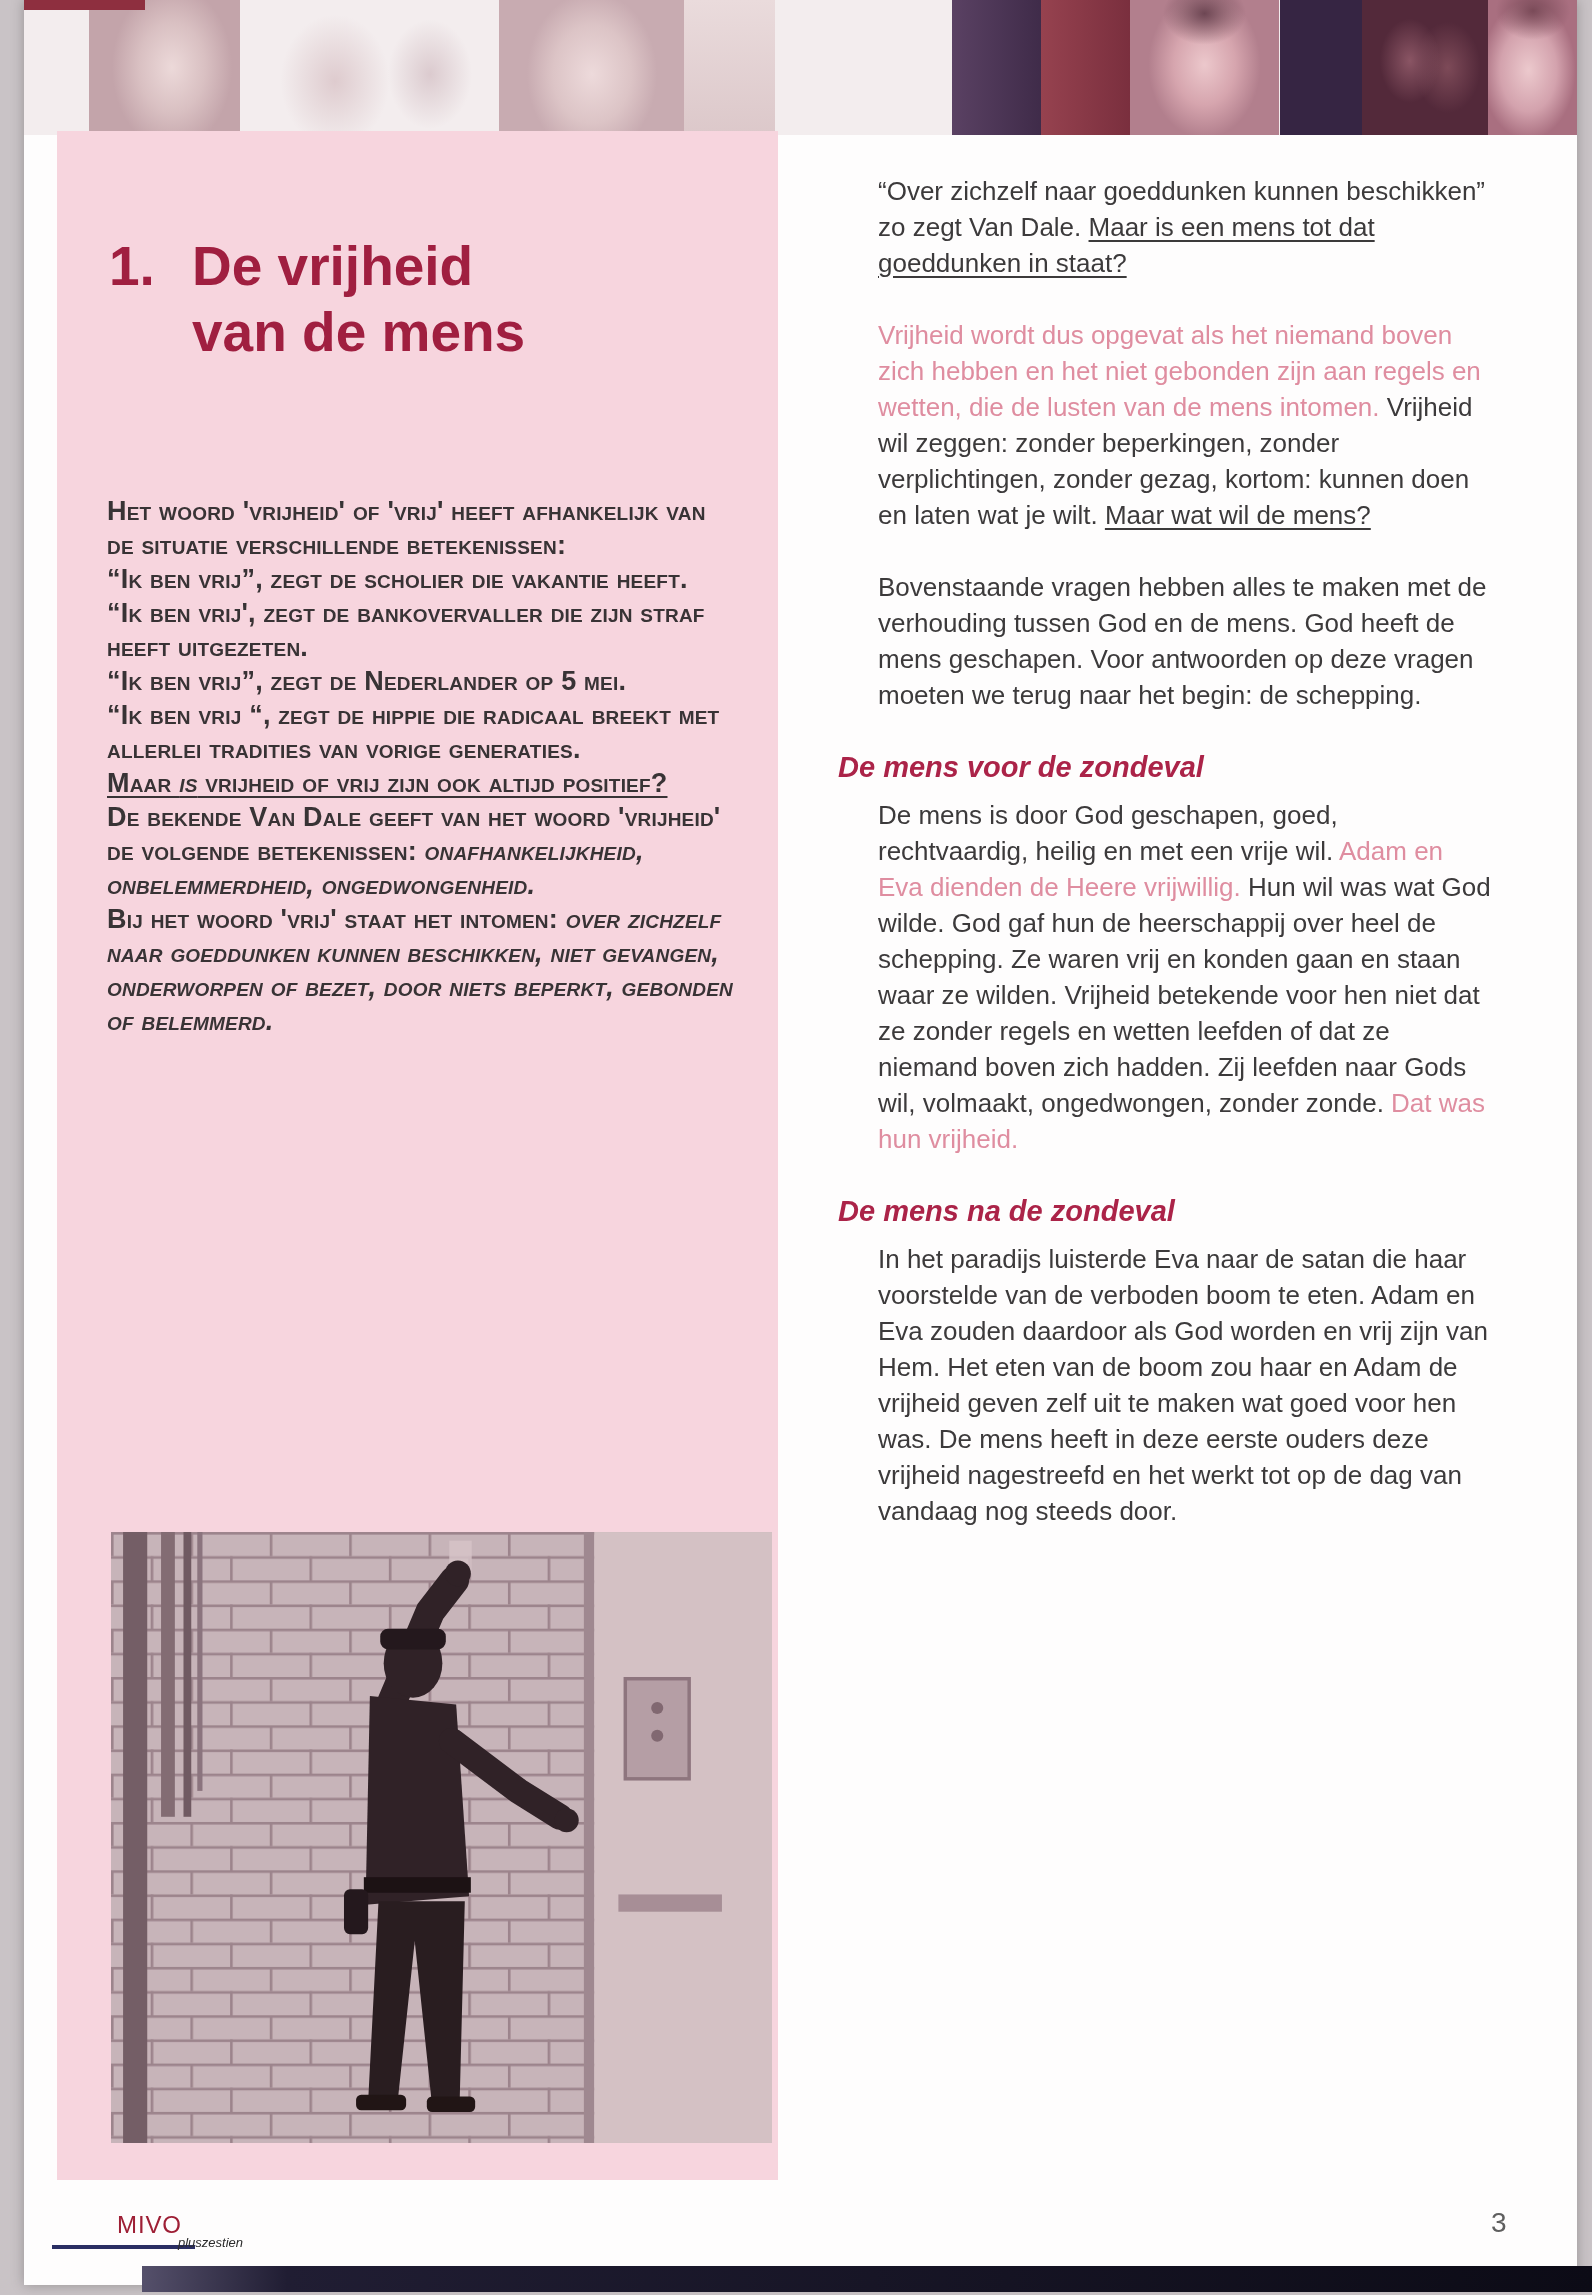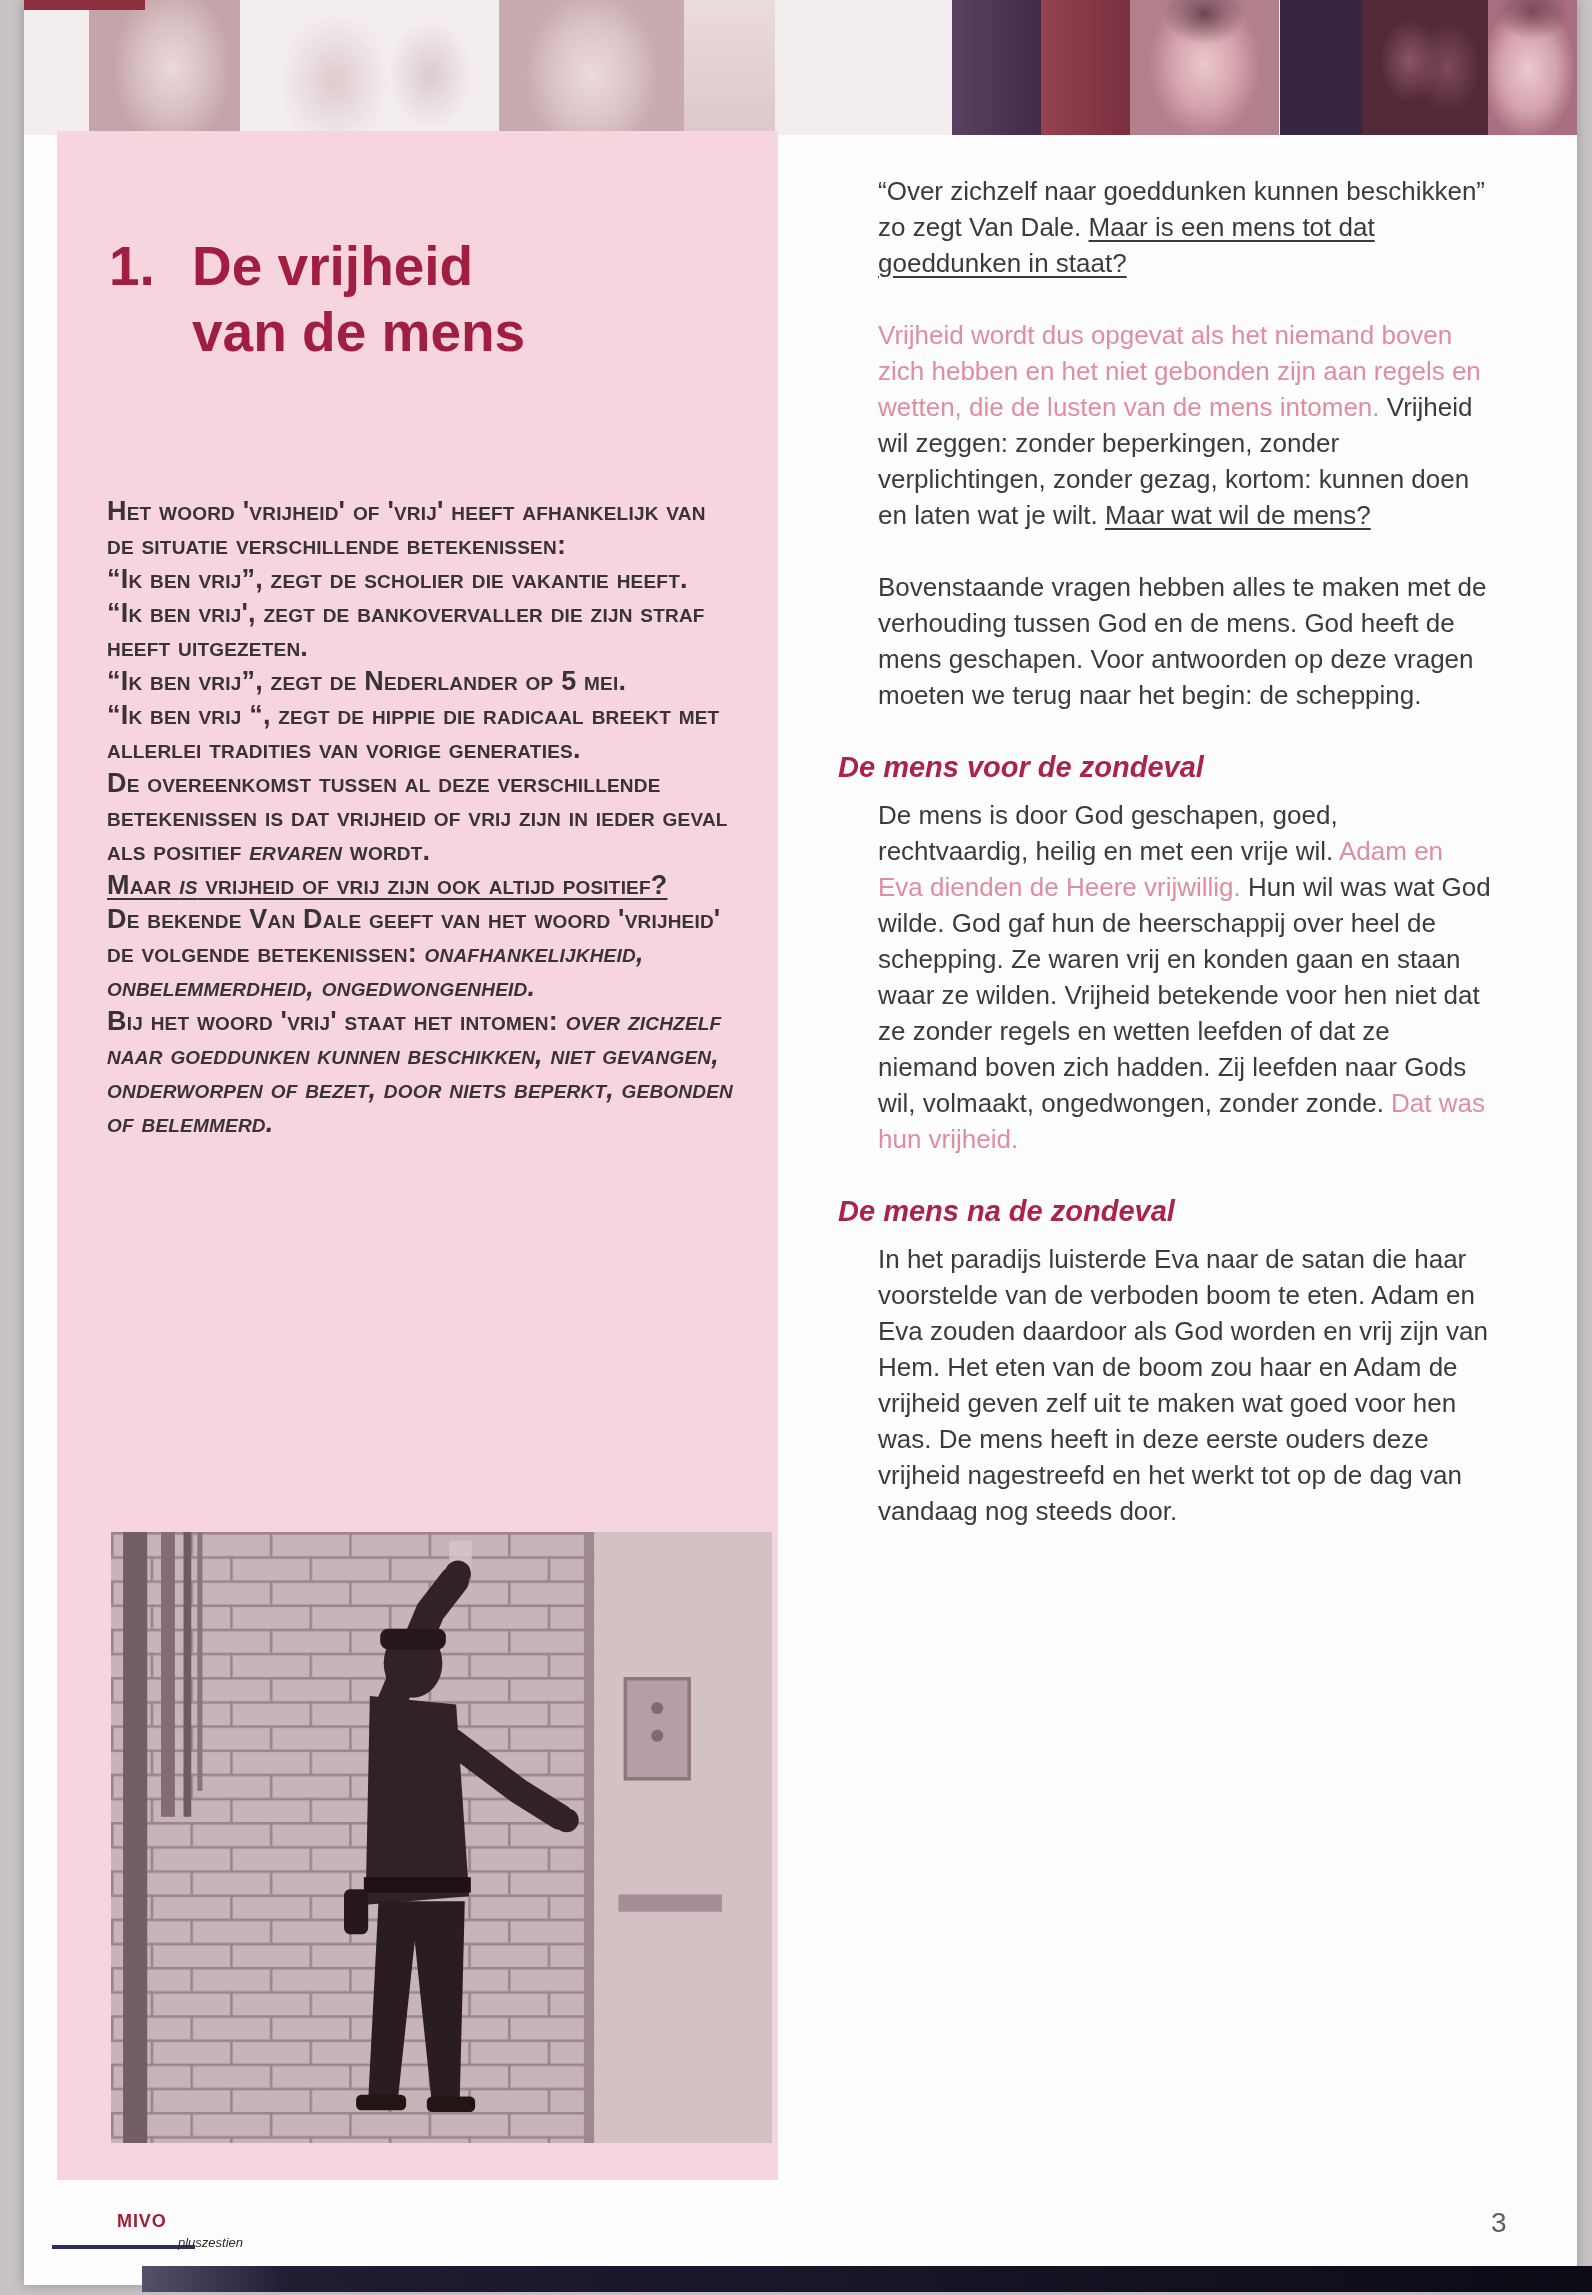--- a/index.html
+++ b/index.html
@@ -72,21 +72,21 @@
   .right-col p{margin:0 16px 36px 0;padding-left:40px;}
   .right-col h3{
     margin:5.2px 0 12px 0;padding:0;
     color:#ab2348;font-size:29px;line-height:36px;
     font-style:italic;font-weight:bold;
   }
   .pink{color:#df8da0;}
   .right-col .ul{text-underline-offset:4.3px;}
 
   
-  .logo-mivo{position:absolute;left:93px;top:2211px;color:#9e1f35;font-weight:bold;font-size:18px;letter-spacing:0.9px;}
+  .logo-mivo{position:absolute;left:93px;top:2211px;color:#9e1f35;font-weight:normal;font-size:24px;letter-spacing:0.9px;}
   .logo-rule{position:absolute;left:28px;top:2245px;width:143px;height:3.5px;background:#2a2e63;}
   .logo-sub{position:absolute;left:154px;top:2235px;font-style:italic;font-size:13px;color:#2b2b2b;}
   .page-number{position:absolute;left:1467px;top:2207px;font-size:28px;color:#5f5f5f;}
   .bottom-bar{
     position:absolute;left:142px;top:2266px;width:1451px;height:26px;
     background:linear-gradient(to right,#55506b 0%,#201d33 10%,#0c0b16 100%);
   }
 </style>
 </head>
 <body>
@@ -115,21 +115,20 @@
         <div>van de mens</div>
       </div>
     </div>
 
     <div class="left-text">
       <span class="line">Het woord 'vrijheid' of 'vrij' heeft afhankelijk van de situatie verschillende betekenissen:</span>
       <span class="line">“Ik ben vrij”, zegt de scholier die vakantie heeft.</span>
       <span class="line">“Ik ben vrij', zegt de bankovervaller die zijn straf heeft uitgezeten.</span>
       <span class="line">“Ik ben vrij”, zegt de Nederlander op 5 mei.</span>
       <span class="line">“Ik ben vrij “, zegt de hippie die radicaal breekt met allerlei tradities van vorige generaties.</span>
-      <span class="line"><span>De overeenkomst tussen al deze verschillende betekenissen is dat vrijheid of vrij zijn in ieder geval als positief </span><span class="it">ervaren</span><span> wordt.</span></span>
       <span class="line ul"><span>Maar </span><span class="it">is</span><span> vrijheid of vrij zijn ook altijd positief?</span></span>
 
       <span class="para-gap"></span>
 
       <span class="line"><span>De bekende Van Dale geeft van het woord 'vrijheid' de volgende betekenissen: </span><span class="it">onafhankelijkheid, onbelemmerdheid, ongedwongenheid.</span></span>
       <span class="line"><span>Bij het woord 'vrij' staat het intomen: </span><span class="it">over zichzelf naar goeddunken kunnen beschikken, niet gevangen, onderworpen of bezet, door niets beperkt, gebonden of belemmerd.</span></span>
     </div>
 
     <div class="photo">
       <svg width="661" height="611" viewBox="0 0 766 708" xmlns="http://www.w3.org/2000/svg">

